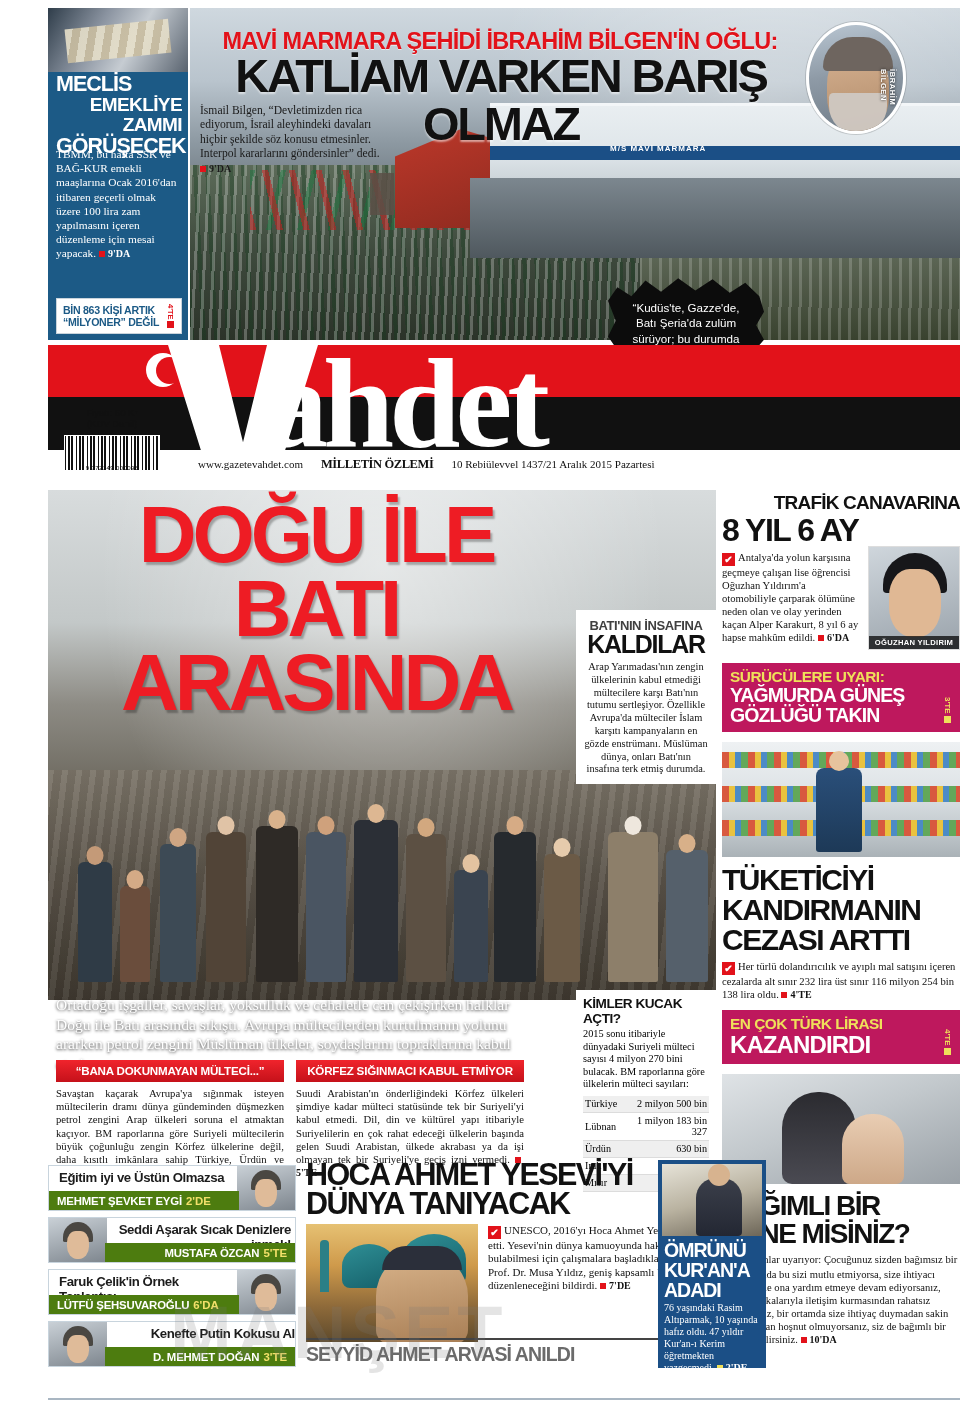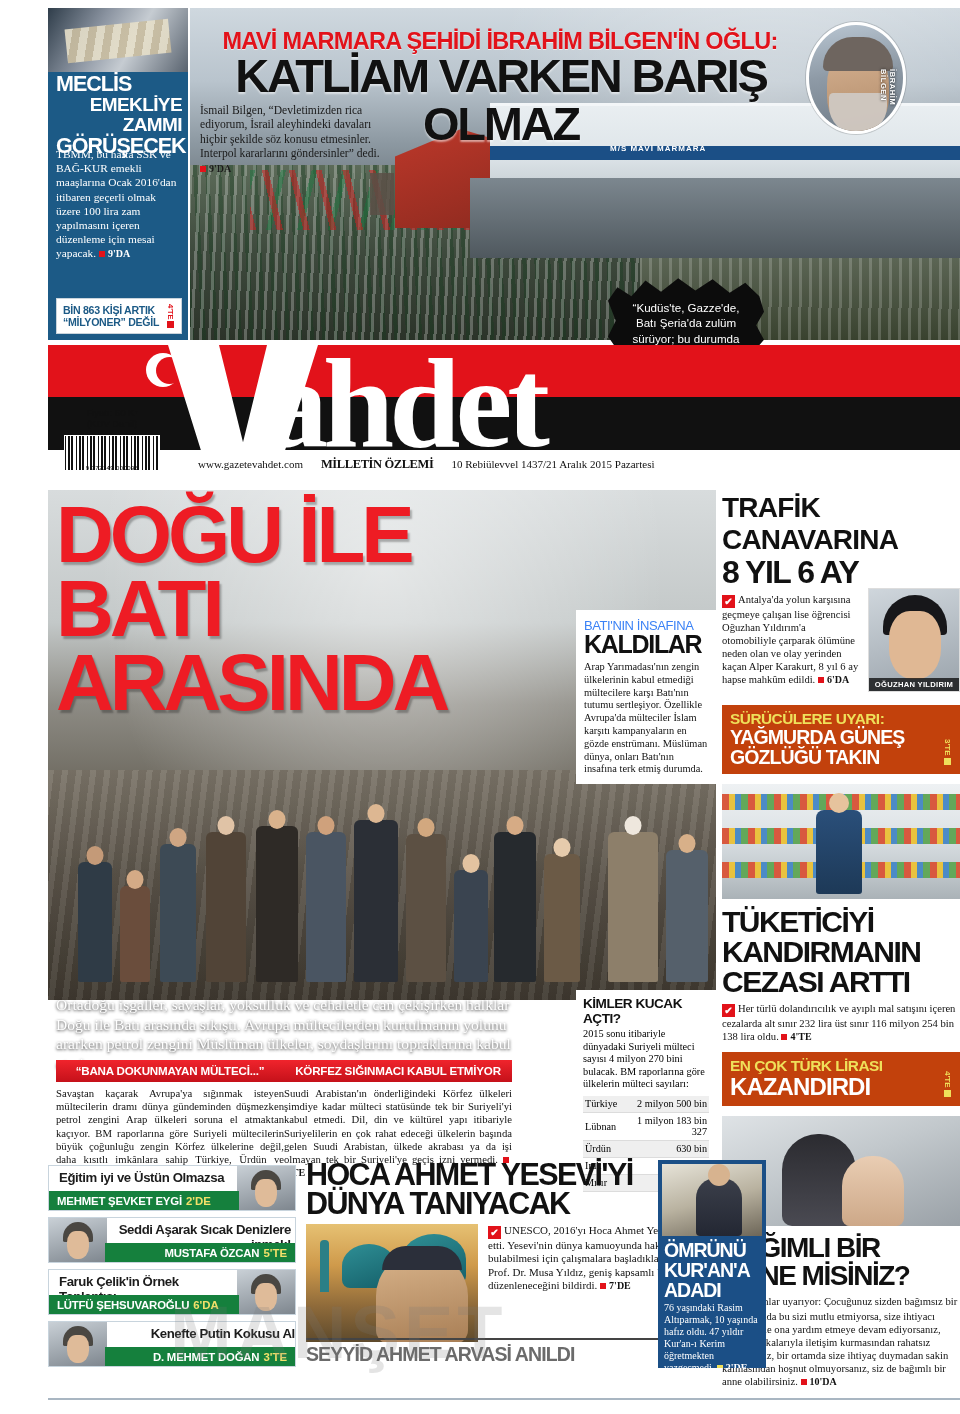--- a/index.html
+++ b/index.html
@@ -218,20 +218,21 @@
   .mh-footer .date{ font-size:11px; }
 
   
   .main-col { position:absolute; left:48px; top:490px; width:668px; height:670px; }
   .main-photo{
     position:absolute; left:0; top:0; width:668px; height:510px;
     background:
       radial-gradient(ellipse at 50% 15%, rgba(255,255,255,.5), rgba(0,0,0,0) 60%),
       linear-gradient(180deg,#d8dcdd 0%, #c3c8c8 26%, #8d8b84 42%, #6e6a60 58%, #585248 74%, #45403a 100%);
     overflow:hidden;
+    text-align:center;
   }
   .ground{
     position:absolute; left:0; bottom:0; width:100%; height:230px;
     background:
       repeating-linear-gradient(97deg, rgba(255,255,255,.07) 0 6px, rgba(0,0,0,.05) 6px 14px),
       linear-gradient(180deg,#7b7468 0%, #5a5349 45%, #3e382f 100%);
   }
   .fig{ position:absolute; bottom:18px; border-radius:6px 6px 2px 2px; }
   .fig .head{ position:absolute; left:50%; top:-16px; transform:translateX(-50%);
     width:17px;height:19px;border-radius:50%; }
@@ -241,30 +242,30 @@
     color:#ee1c24; font-weight:bold; font-size:80px; line-height:74px;
     letter-spacing:-4px;
     text-shadow:2px 3px 2px rgba(0,0,0,.28);
     font-family:"Liberation Sans", sans-serif;
   }
 
   .side-box{
     position:absolute; left:528px; top:120px; width:140px; background:#fff;
     padding:8px 8px 8px 8px;
   }
-  .sb-kick{ font-weight:normal; font-size:13px; letter-spacing:-0.4px; color:#3b82f6; }
+  .sb-kick{ font-weight:bold; font-size:13px; letter-spacing:-0.4px; color:#404040; }
   .sb-title{ font-weight:bold; font-size:25px; line-height:25px; letter-spacing:-1.3px; color:#111; margin-top:-1px;}
   .sb-body{ font-family:"Liberation Serif", serif; font-size:10.4px; line-height:12.8px; margin-top:4px; color:#111;}
 
   .lede{
     position:absolute; left:8px; top:505px; width:460px;
     font-family:"Liberation Serif", serif; font-size:15.6px; line-height:19.5px;
     color:#fff; text-shadow:0 1px 3px rgba(0,0,0,.85);
   }
-  .two-col{ position:absolute; left:8px; top:570px; width:468px; display:flex; }
+  .two-col{ position:absolute; left:8px; top:570px; width:468px; display:flex; gap:12px; }
   .col{ width:228px; }
   .col-banner{
     background:linear-gradient(180deg,#f0242c,#c5111a); color:#fff; font-weight:bold;
     font-size:11.6px; letter-spacing:-0.2px; text-align:center; padding:4px 2px 5px 2px;
     margin-bottom:5px;
   }
   .col-body{
     font-family:"Liberation Serif", serif; font-size:10.7px; line-height:13.2px;
     color:#111; text-align:justify;
   }
@@ -277,42 +278,42 @@
   .stats-intro{ font-family:"Liberation Serif", serif; font-size:10.3px; line-height:12.6px; margin-top:2px;}
   .stats-table{ width:100%; border-collapse:collapse; margin-top:5px;
     font-family:"Liberation Serif", serif; font-size:10.2px; }
   .stats-table td{ padding:2.5px 2px; border-bottom:1px solid #dcdcdc; }
   .stats-table tr:nth-child(odd){ background:#efefef; }
   .stats-table td.v{ text-align:right; }
 
   
   .right-col{ position:absolute; left:722px; top:492px; width:238px; }
 
-  .r-kick{ font-weight:bold; font-size:28px; letter-spacing:-0.8px; color:#111; }
+  .r-kick{ font-weight:bold; font-size:19px; letter-spacing:-0.8px; color:#111;text-align:right; }
   .r-title{ font-weight:bold; font-size:32px; line-height:32px; letter-spacing:-1.5px; color:#111; }
   .r-body{ font-family:"Liberation Serif", serif; font-size:10.6px; line-height:13px; color:#111;}
   .check{
     display:inline-block; width:13px;height:13px;background:#e2121a; color:#fff;
     font-size:10px; line-height:13px; text-align:center; vertical-align:-2px; margin-right:3px;
     font-weight:bold;
   }
   .r-portrait{
     width:92px; height:104px; float:right; margin:0 0 3px 6px;
     background:linear-gradient(165deg,#cfd6dc,#9aa3ab); position:relative; overflow:hidden;
     border:1px solid #ddd;
   }
   .rp-hair{ position:absolute; left:14px; top:6px; width:64px; height:40px; border-radius:34px 34px 4px 4px; background:#17171a;}
   .rp-face{ position:absolute; left:20px; top:22px; width:52px; height:68px; border-radius:40% 40% 44% 44%; background:#e0b894;}
   .rp-label{
     position:absolute; left:0; bottom:0; width:100%; background:rgba(0,0,0,.72);
     color:#fff; font-size:7.6px; font-weight:bold; text-align:center; padding:2px 0; letter-spacing:.3px;
   }
 
   .gray-banner{
-    background:#c2410c; padding:6px 8px 7px 8px; display:flex; align-items:flex-end;
+    background:#be185d; padding:6px 8px 7px 8px; display:flex; align-items:flex-end;
   }
   .gb-text{ flex:1; }
   .gb-l1{ color:#efe05a; font-weight:bold; font-size:15.4px; letter-spacing:-0.5px; line-height:16px;}
   .gb-l2{ color:#fff; font-weight:bold; font-size:19.5px; letter-spacing:-0.9px; line-height:20px;}
   .gb-l3{ color:#fff; font-weight:bold; font-size:19.5px; letter-spacing:-0.9px; line-height:20px;}
   .gb-pg{
     color:#efe05a; font-size:8px; font-weight:bold; writing-mode:vertical-rl;
     display:flex; align-items:center; gap:2px; padding-bottom:2px;
   }
   .gb-pg .sq{ width:7px;height:7px;background:#efe05a; display:block;}
@@ -353,21 +354,21 @@
     background:linear-gradient(165deg,#c9d0d6,#7e868e);
   }
   .a-photo.left{ left:0; }
   .a-photo.right{ right:0; }
   .a-photo .h{ position:absolute; left:14px; top:4px; width:30px; height:20px; border-radius:16px 16px 2px 2px; background:#4a4742;}
   .a-photo .f{ position:absolute; left:18px; top:13px; width:22px; height:28px; border-radius:40% 40% 45% 45%; background:#dfbb99;}
   .a-title{
     position:absolute; top:4px; font-weight:bold; font-size:13.2px; letter-spacing:-0.4px; color:#1c1c1c;
   }
   .a-name-wrap{
-    position:absolute; bottom:0; height:19px; background:#15803d;
+    position:absolute; bottom:0; height:19px; background:#4d7c0f;
     display:flex; align-items:center; padding:0 8px;
   }
   .a-name{ color:#fff; font-weight:bold; font-size:11.4px; letter-spacing:-0.2px; }
   .a-pg{ color:#f3e06a; font-weight:bold; font-size:11.4px; margin-left:4px; }
 
   .ctr{ position:absolute; left:258px; top:-5px; width:420px; }
   .ctr-head{ font-weight:bold; font-size:30.5px; line-height:29px; letter-spacing:-1.6px; color:#111;}
   .ctr-wrap{ display:flex; gap:10px; margin-top:6px; }
   .ctr-photo{
     width:172px; height:118px; position:relative; overflow:hidden;

